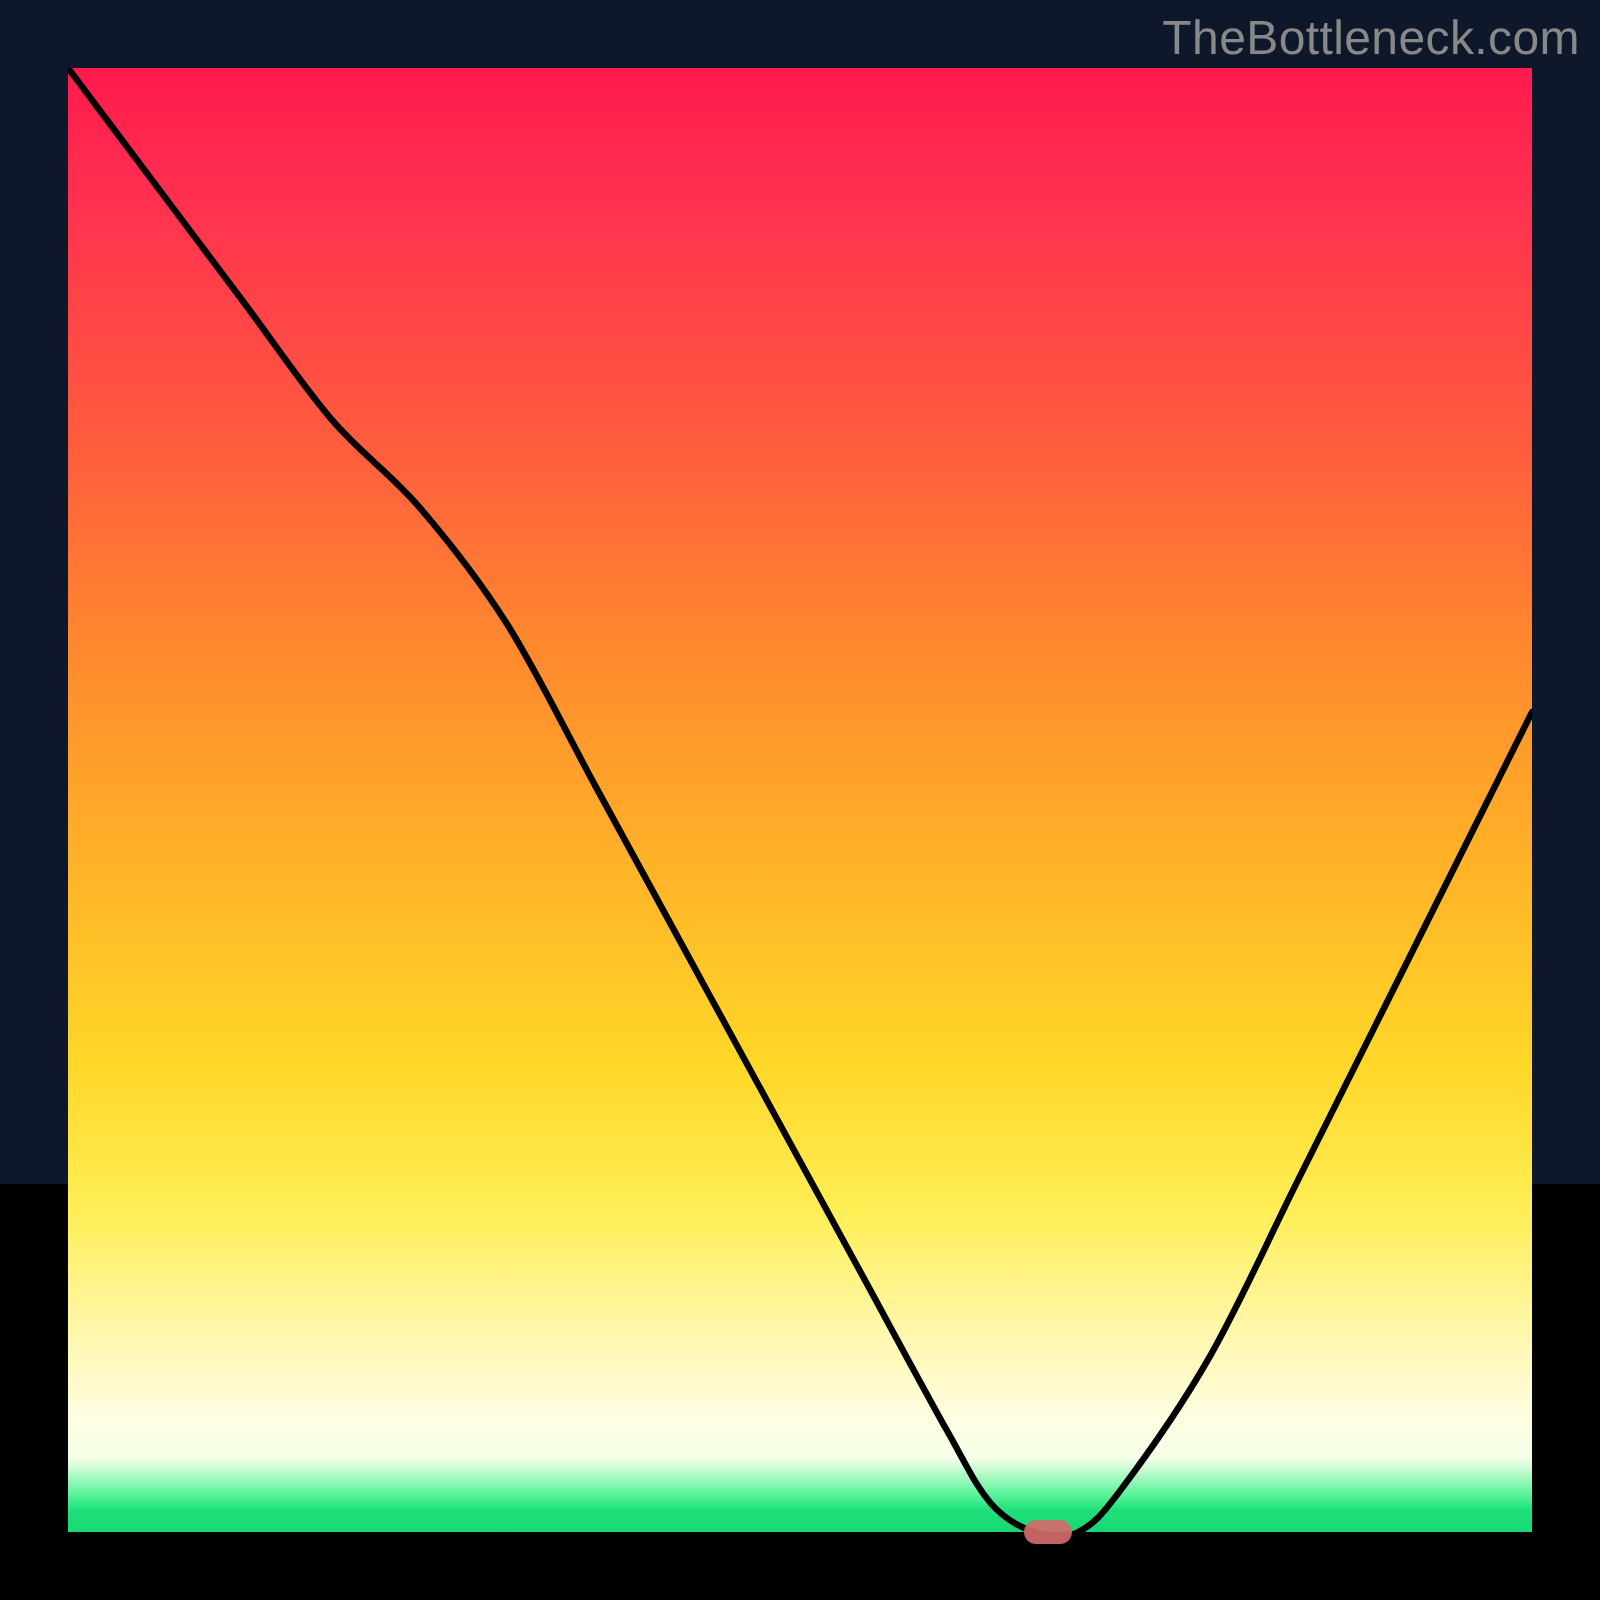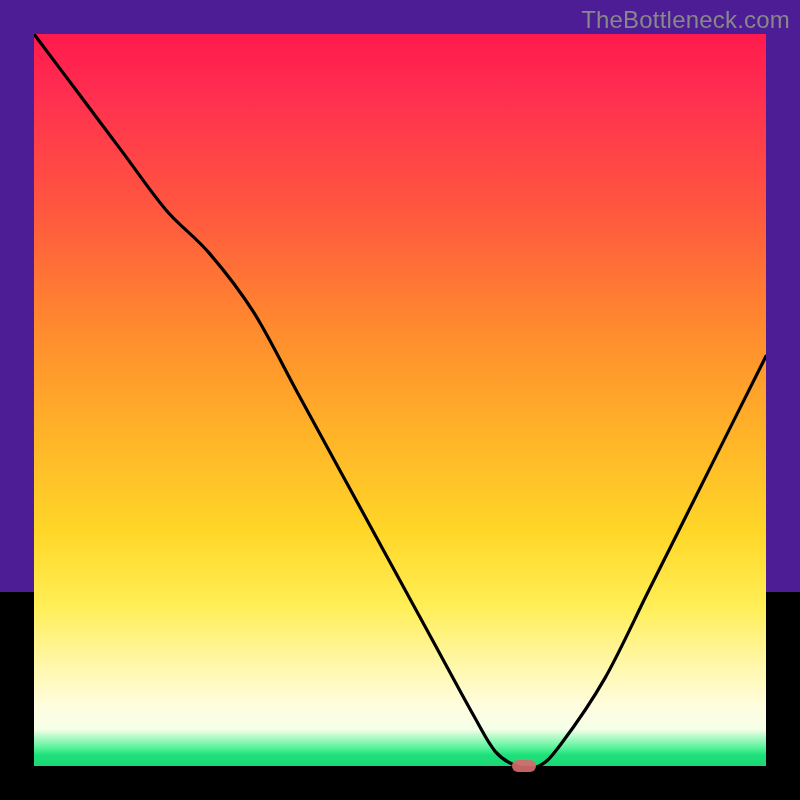--- a/index.html
+++ b/index.html
@@ -8,21 +8,21 @@
     width: 800px;
     height: 800px;
     background: #000;
     overflow: hidden;
     font-family: Arial, Helvetica, sans-serif;
   }
   .stage {
     position: relative;
     width: 800px;
     height: 592px;
-    background: #4c1d95;
+    background: #0f172a;
   }
   .watermark {
     position: absolute;
     top: 6px;
     right: 10px;
     color: #888888;
     font-size: 24px;
     font-weight: 500;
     letter-spacing: 0.2px;
   }

